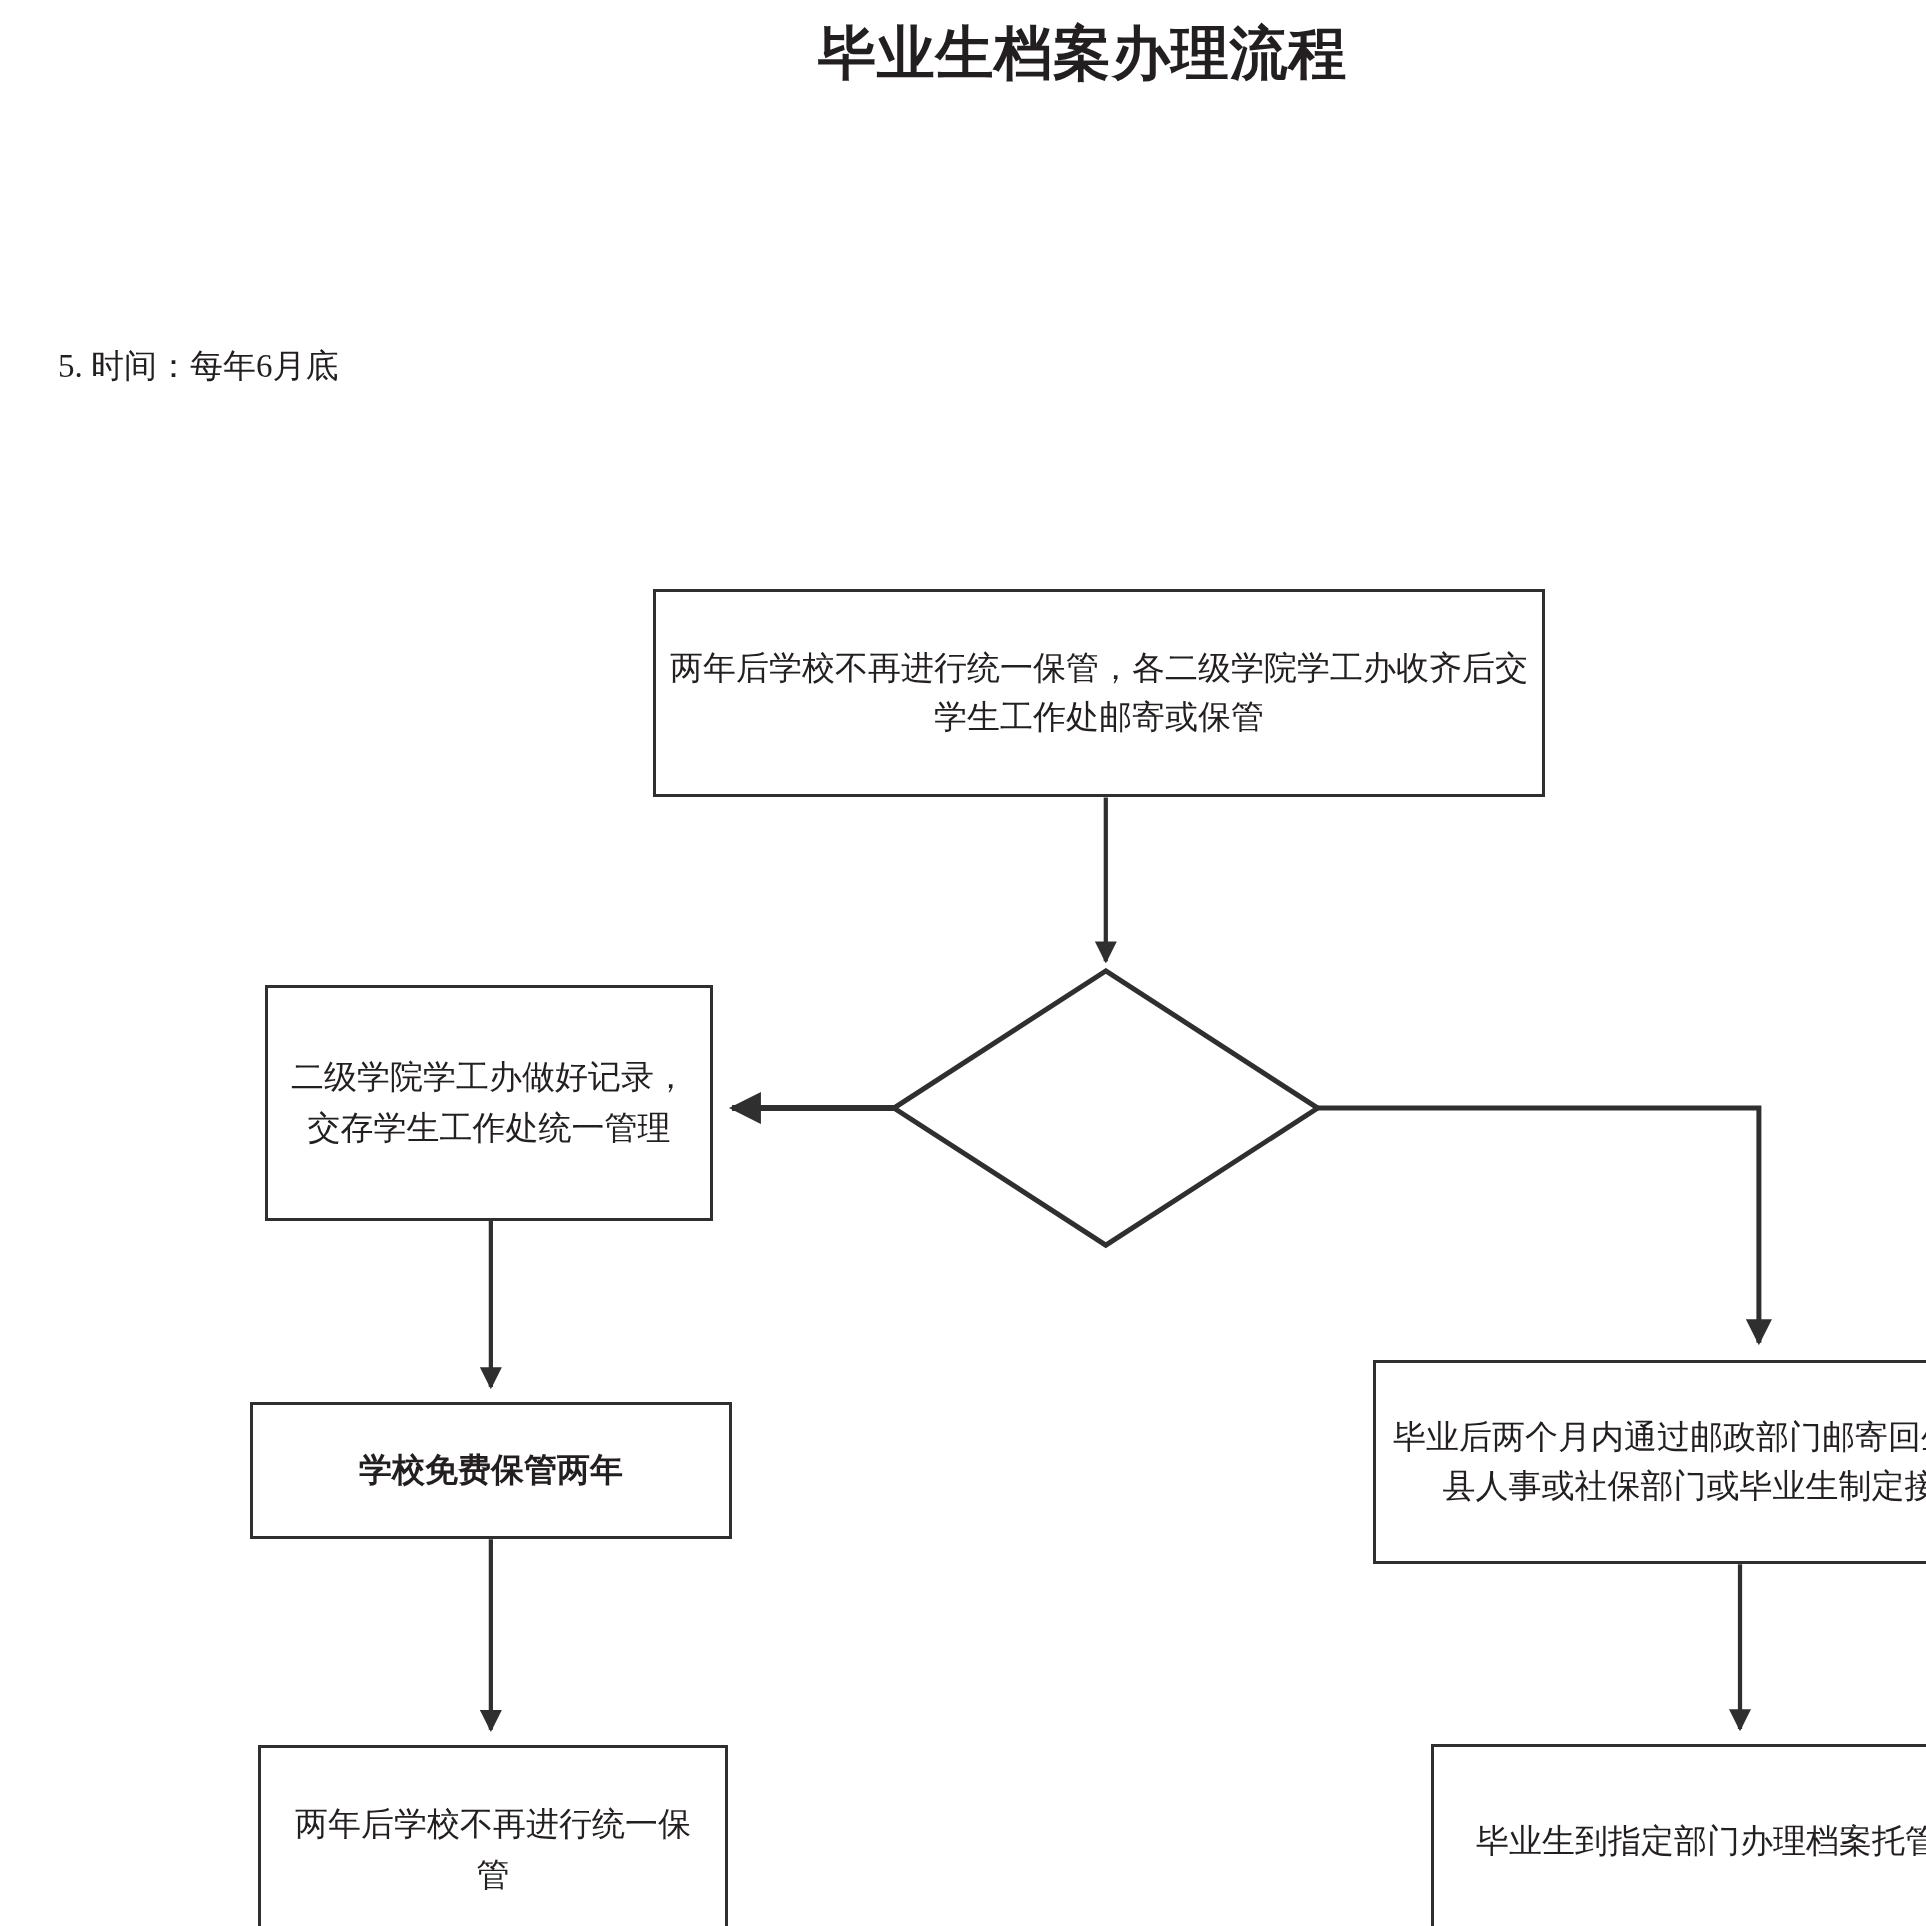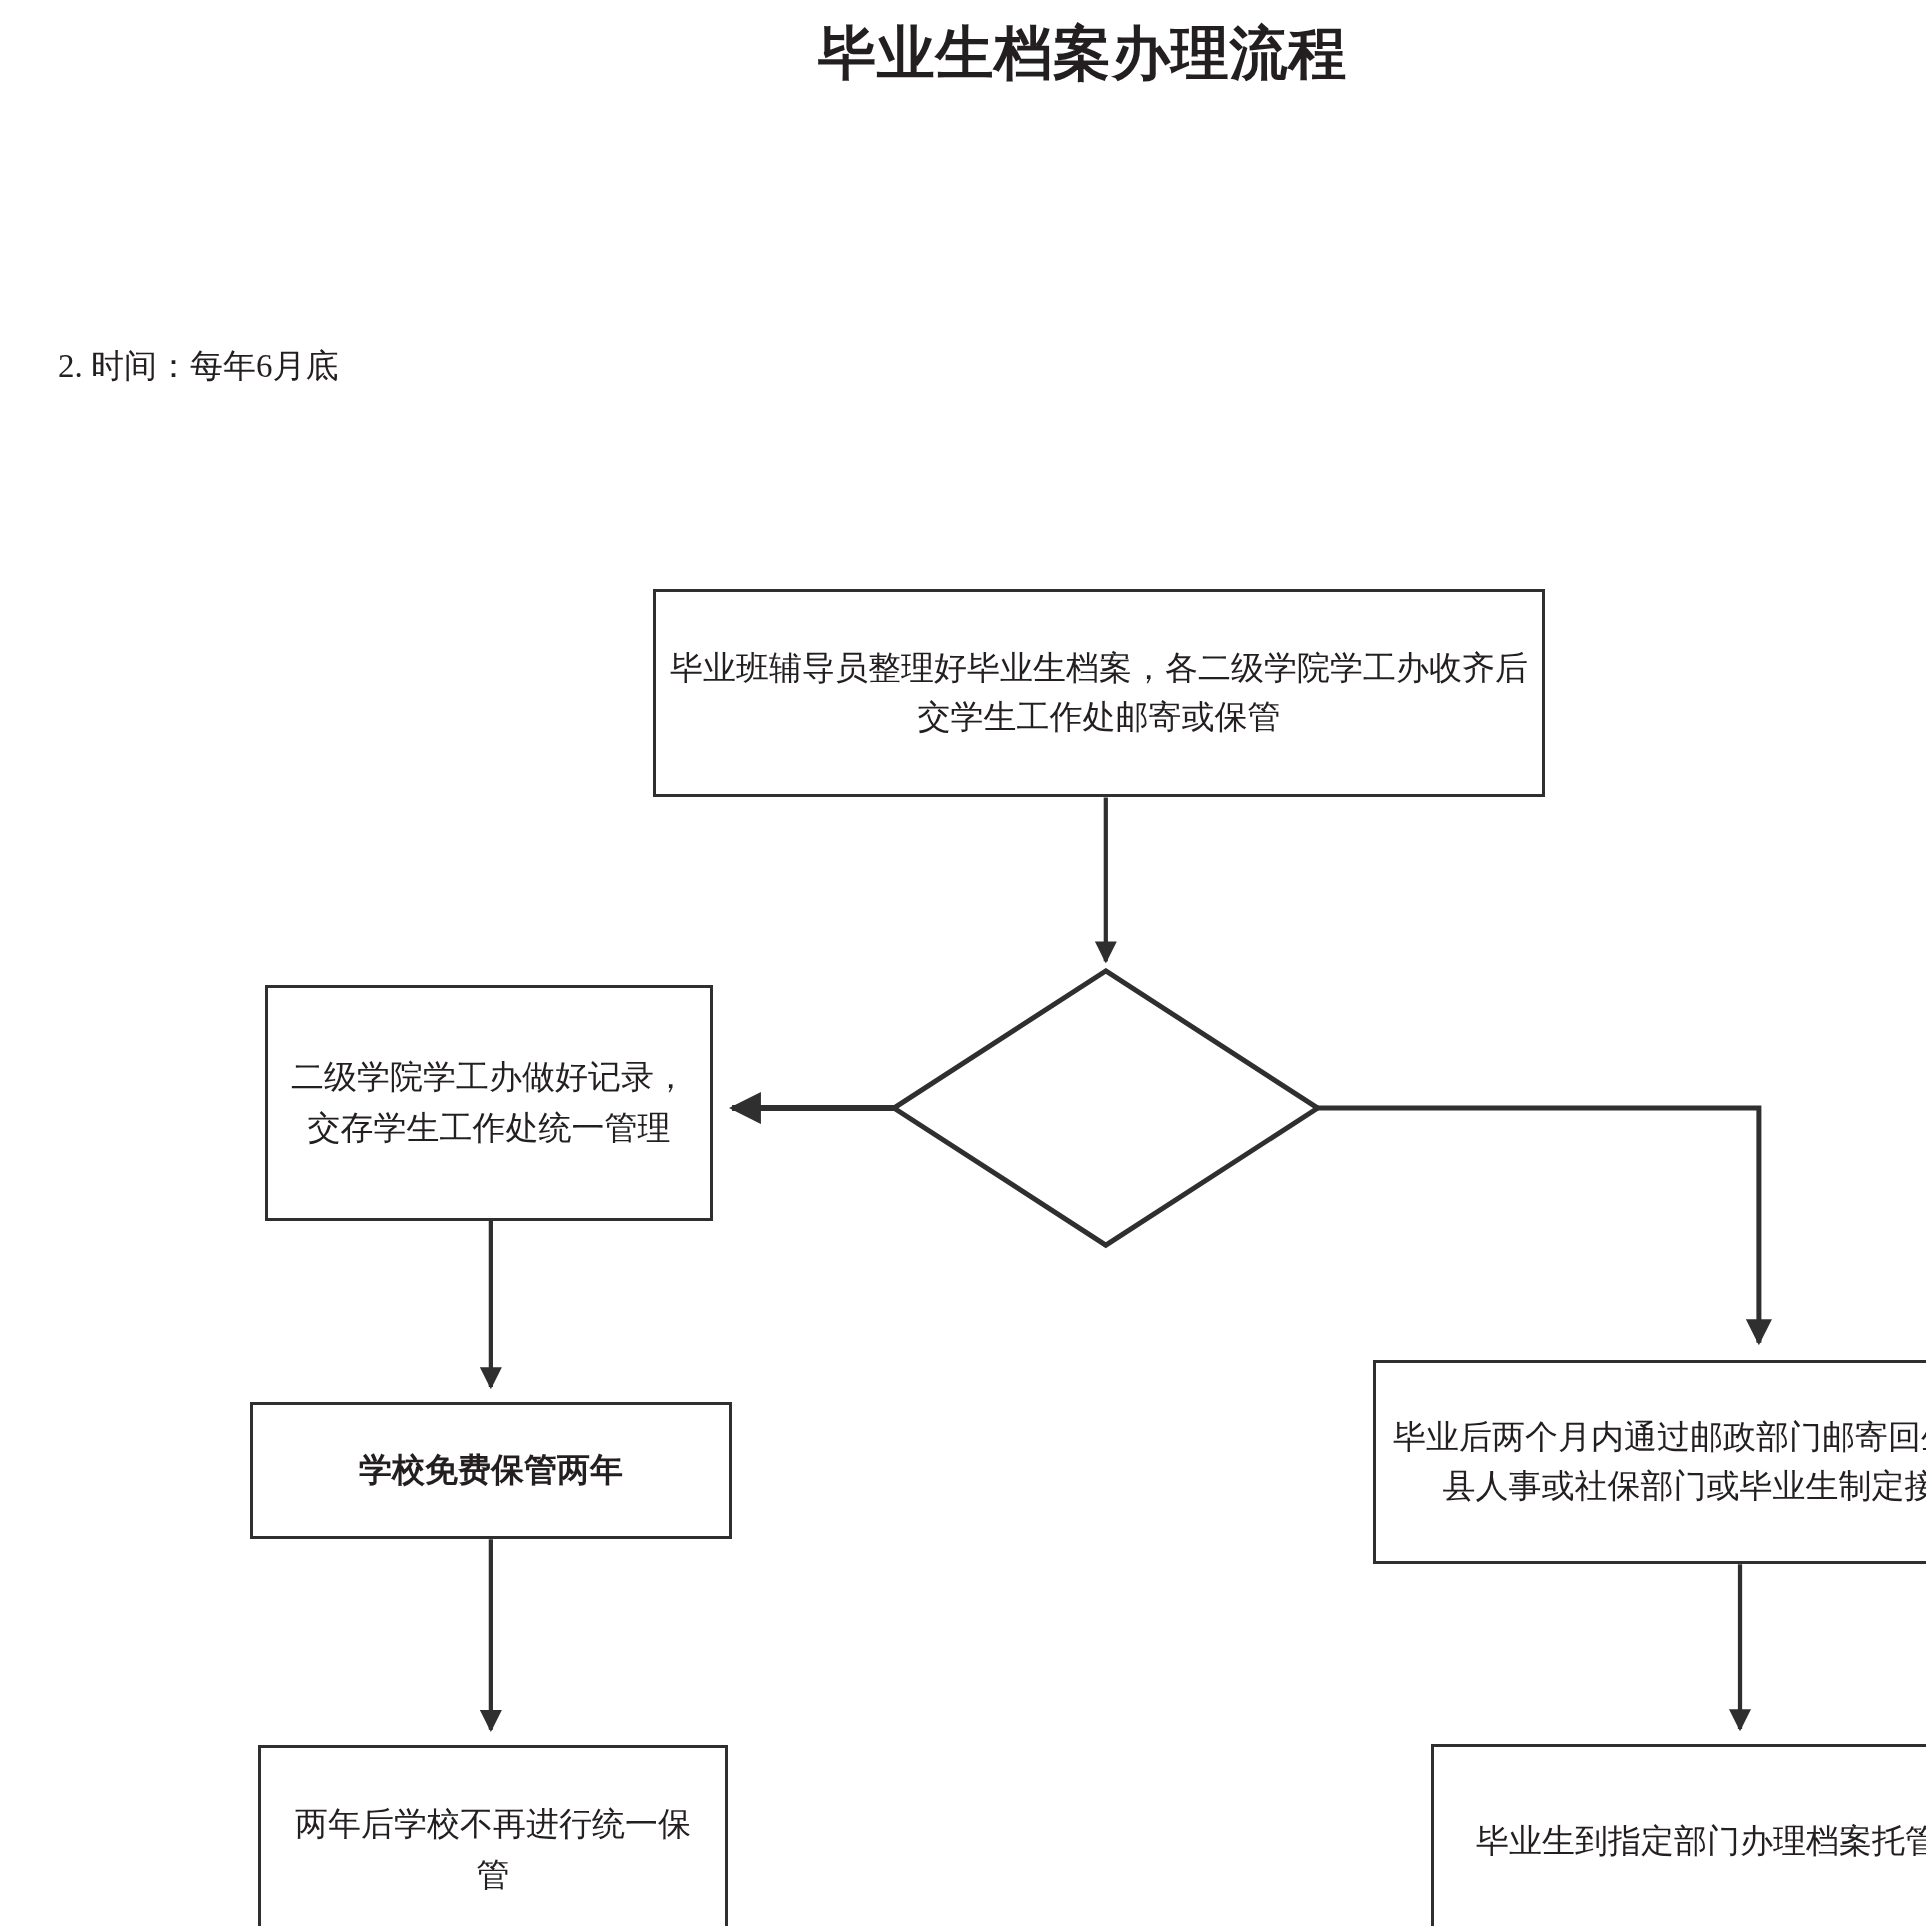--- a/index.html
+++ b/index.html
@@ -114,25 +114,25 @@
     <path d="M 1274 3995 L 1274 4490" fill="none" stroke="#2f2f2f" stroke-width="11" marker-end="url(#arrow)"></path>
 
     <path d="M 4516 4060 L 4516 4488" fill="none" stroke="#2f2f2f" stroke-width="11" marker-end="url(#arrow)"></path>
 
     <polygon points="2870,2520 3420,2876 2870,3232 2320,2876" fill="#ffffff" stroke="#2f2f2f" stroke-width="13"></polygon>
   </svg>
 
   <div class="title">毕业生档案办理流程</div>
 
   <div class="notes">
-    <span class="note-line">2. 时间：每年6月底</span>
+    <span class="note-line">5. 时间：每年6月底</span>
   </div>
 
   <div class="node node-box" id="node-collect">
-    <span class="node-text">毕业班辅导员整理好毕业生档案，各二级学院学工办收齐后交学生工作处邮寄或保管</span>
+    <span class="node-text">两年后学校不再进行统一保管，各二级学院学工办收齐后交学生工作处邮寄或保管</span>
   </div>
 
 
   <div class="node node-box" id="node-record">
     <span class="node-text">二级学院学工办做好记录，交存学生工作处统一管理</span>
   </div>
 
   <div class="node node-box" id="node-mail">
     <span class="node-text">毕业后两个月内通过邮政部门邮寄回生源地市、县人事或社保部门或毕业生制定接收单位</span>
   </div>

